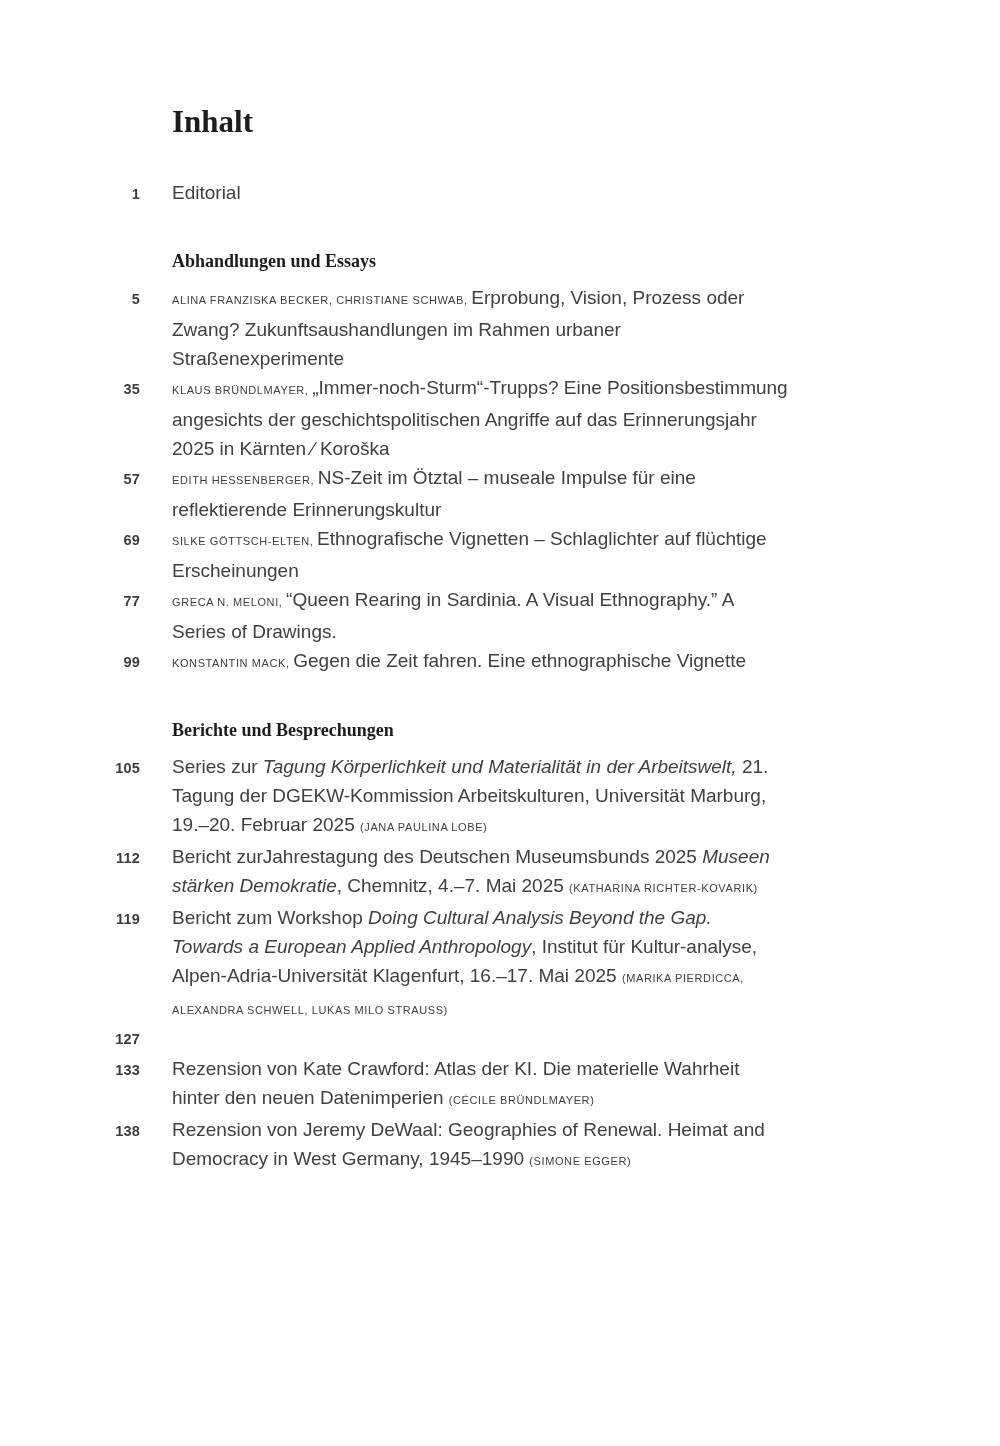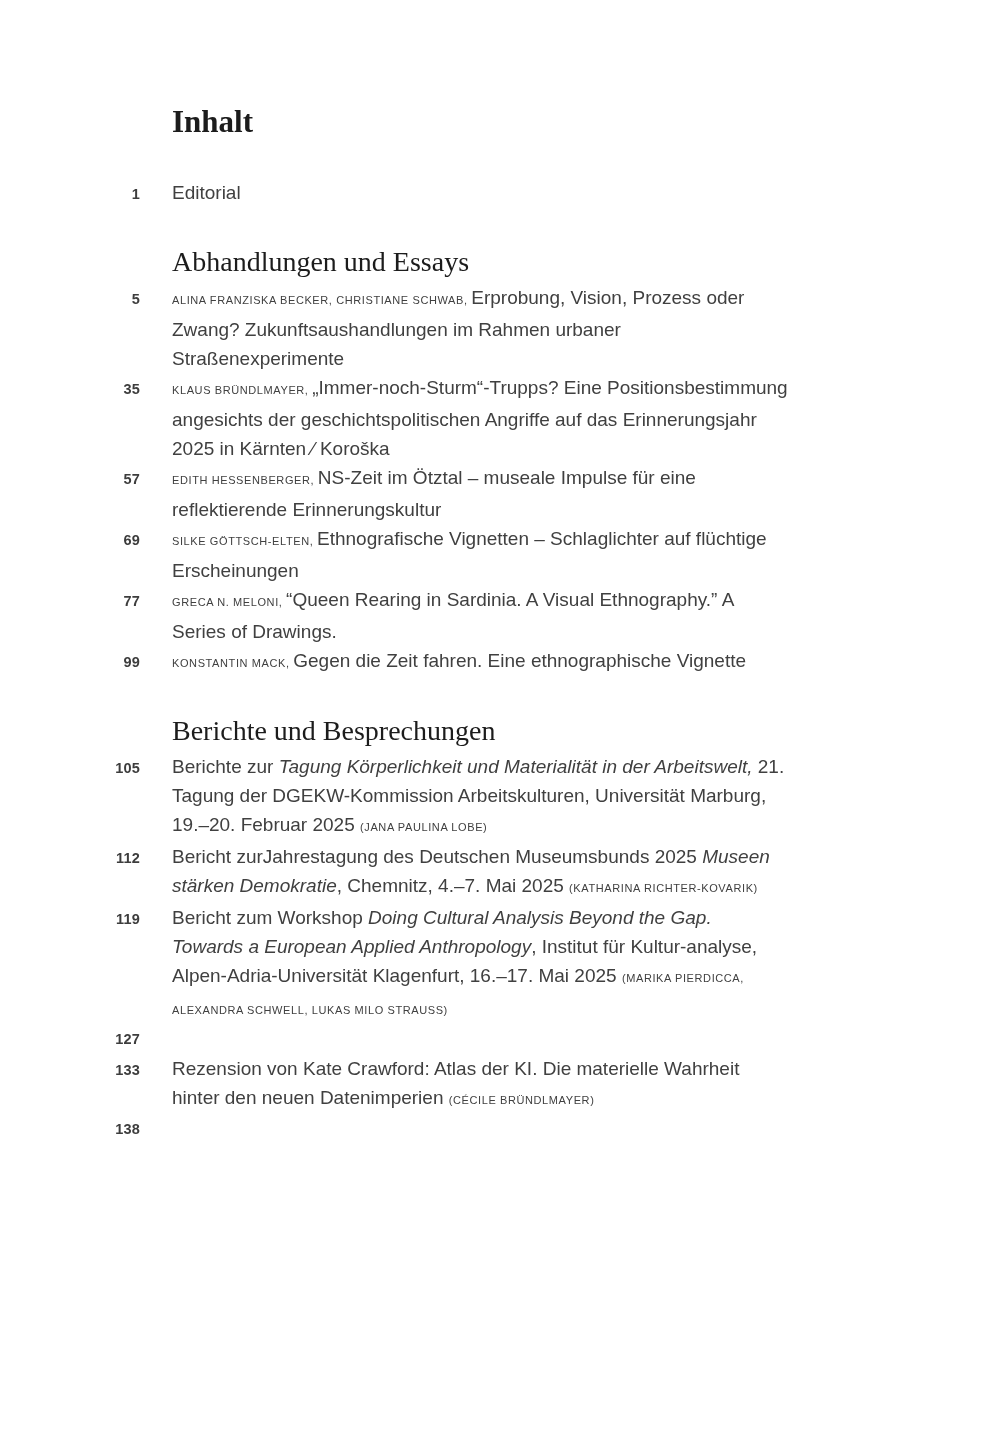--- a/index.html
+++ b/index.html
@@ -24,22 +24,22 @@
   .doc-title {
     font-family: "Liberation Serif", serif;
     font-weight: bold;
     font-size: 31px;
     line-height: 1.15;
     color: #1c1c1c;
     margin: 0 0 38px 88px;
   }
   .section-heading {
     font-family: "Liberation Serif", serif;
-    font-weight: normal;
-    font-size: 28px;
+    font-weight: bold;
+    font-size: 18px;
     line-height: 29px;
     color: #1c1c1c;
     margin: 38px 0 7px 88px;
   }
   .entry {
     display: flex;
     align-items: baseline;
   }
   .entry.standalone {
     margin-bottom: 34px;
@@ -100,34 +100,35 @@
         <span class="entry-num">77</span>
         <span class="entry-text"><span class="seg-caps">GRECA N. MELONI, </span><span>“Queen Rearing in Sardinia. A Visual Ethnography.” A Series of Drawings.</span></span>
       </div>
       <div class="entry">
         <span class="entry-num">99</span>
         <span class="entry-text"><span class="seg-caps">KONSTANTIN MACK, </span><span>Gegen die Zeit fahren. Eine ethnographische Vignette</span></span>
       </div>
       <div class="section-heading">Berichte und Besprechungen</div>
       <div class="entry">
         <span class="entry-num">105</span>
-        <span class="entry-text"><span>Berichte zur </span><span class="seg-italic">Tagung Körperlichkeit und Materialität in der Arbeitswelt,</span><span> 21. Tagung der DGEKW-Kommission Arbeitskulturen, Universität Marburg, 19.–20. Februar 2025 </span><span class="seg-caps">(JANA PAULINA LOBE)</span></span>
+        <span class="entry-text"><span>Series zur </span><span class="seg-italic">Tagung Körperlichkeit und Materialität in der Arbeitswelt,</span><span> 21. Tagung der DGEKW-Kommission Arbeitskulturen, Universität Marburg, 19.–20. Februar 2025 </span><span class="seg-caps">(JANA PAULINA LOBE)</span></span>
       </div>
       <div class="entry">
         <span class="entry-num">112</span>
         <span class="entry-text"><span>Bericht zurJahrestagung des Deutschen Museumsbunds 2025 </span><span class="seg-italic">Museen stärken Demokratie</span><span>, Chemnitz, 4.–7. Mai 2025 </span><span class="seg-caps">(KATHARINA RICHTER-KOVARIK)</span></span>
       </div>
       <div class="entry">
         <span class="entry-num">119</span>
         <span class="entry-text"><span>Bericht zum Workshop </span><span class="seg-italic">Doing Cultural Analysis Beyond the Gap. Towards a European Applied Anthropology</span><span>, Institut für Kultur-analyse, Alpen-Adria-Universität Klagenfurt, 16.–17. Mai 2025 </span><span class="seg-caps">(MARIKA PIERDICCA, ALEXANDRA SCHWELL, LUKAS MILO STRAUSS)</span></span>
       </div>
       <div class="entry">
         <span class="entry-num">127</span>
       </div>
       <div class="entry">
         <span class="entry-num">133</span>
         <span class="entry-text"><span>Rezension von Kate Crawford: Atlas der KI. Die materielle Wahrheit hinter den neuen Datenimperien </span><span class="seg-caps">(CÉCILE BRÜNDLMAYER)</span></span>
       </div>
       <div class="entry">
         <span class="entry-num">138</span>
+        <span class="entry-text"><span>Rezension von Jeremy DeWaal: Geographies of Renewal. Heimat and Democracy in West Germany, 1945–1990 </span><span class="seg-caps">(SIMONE EGGER)</span></span>
       </div>
     </div>
 </div>
 
 </body></html>

